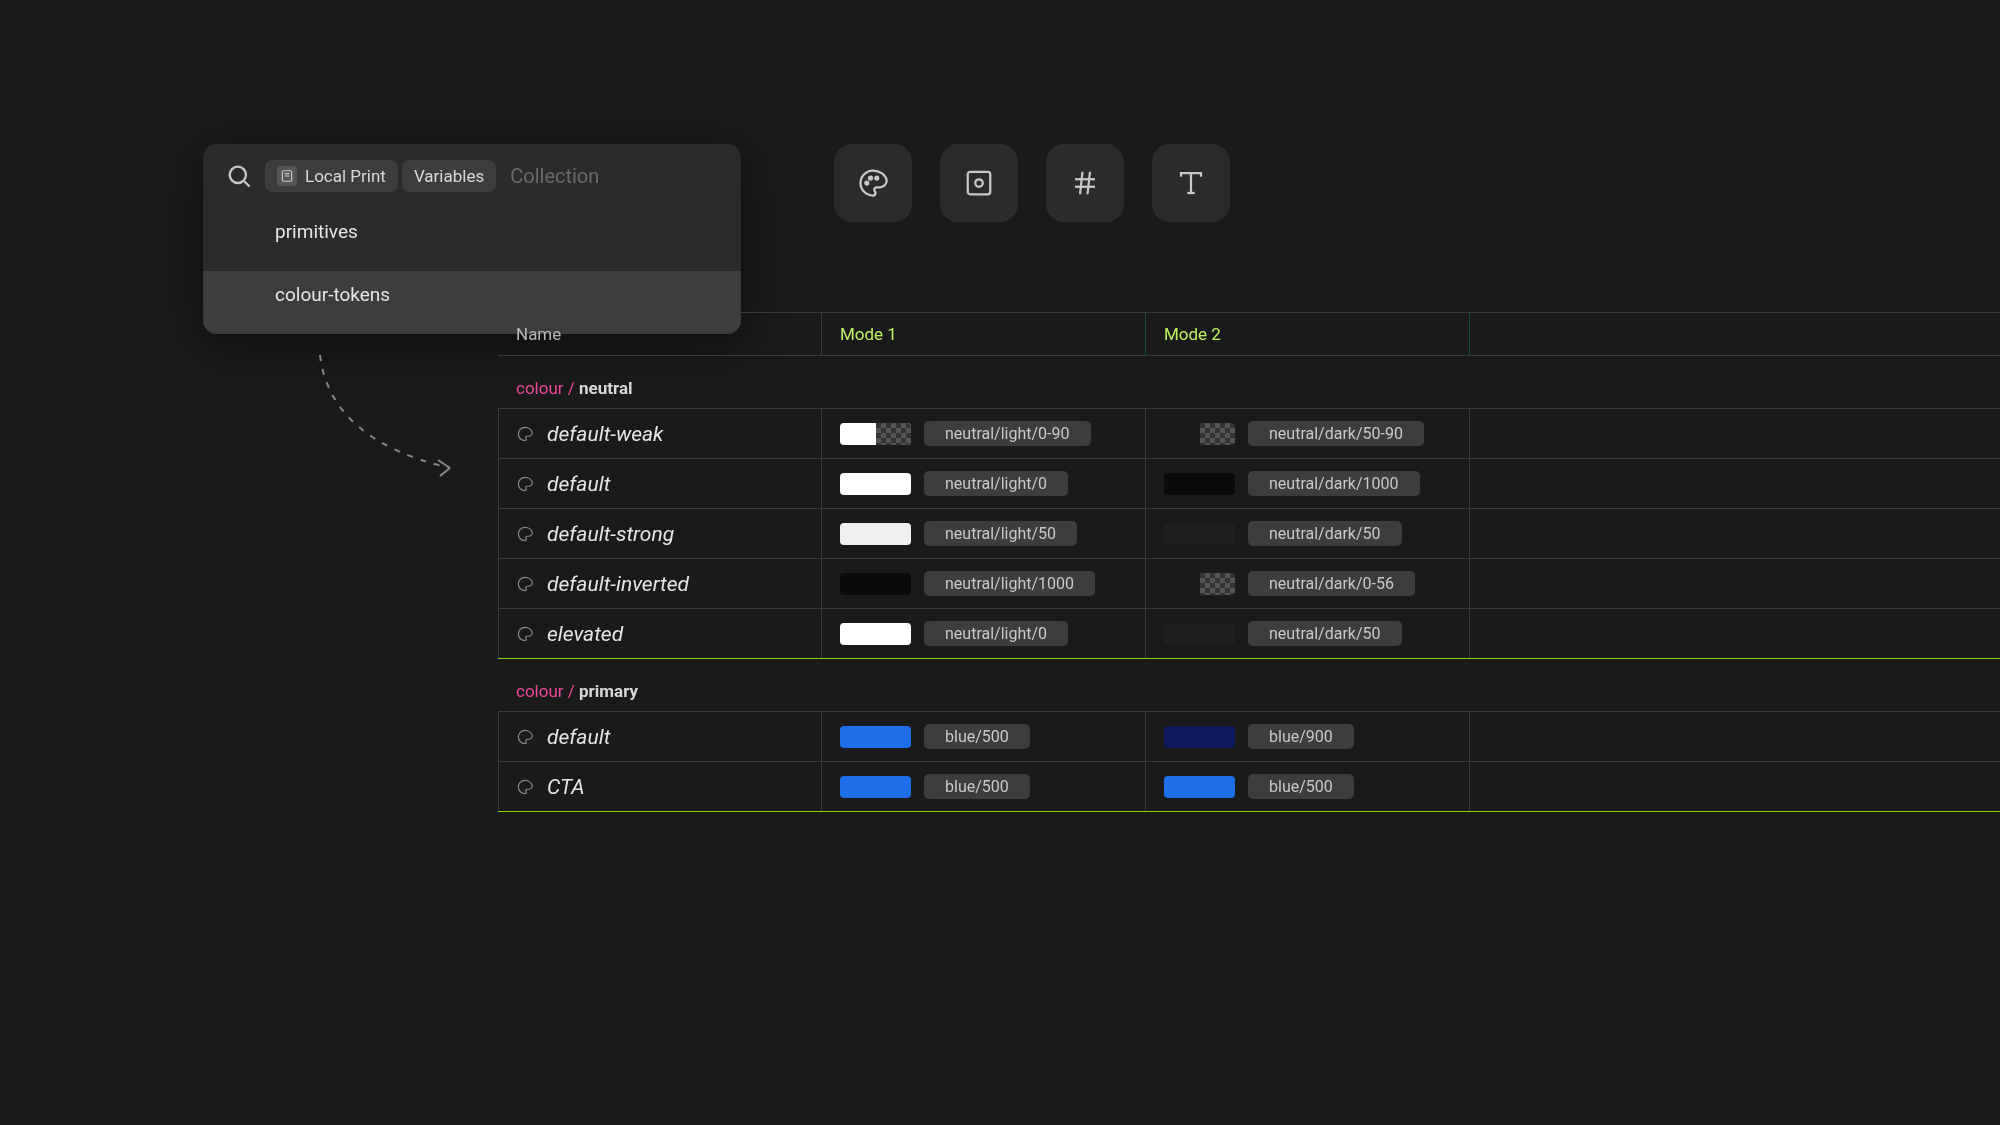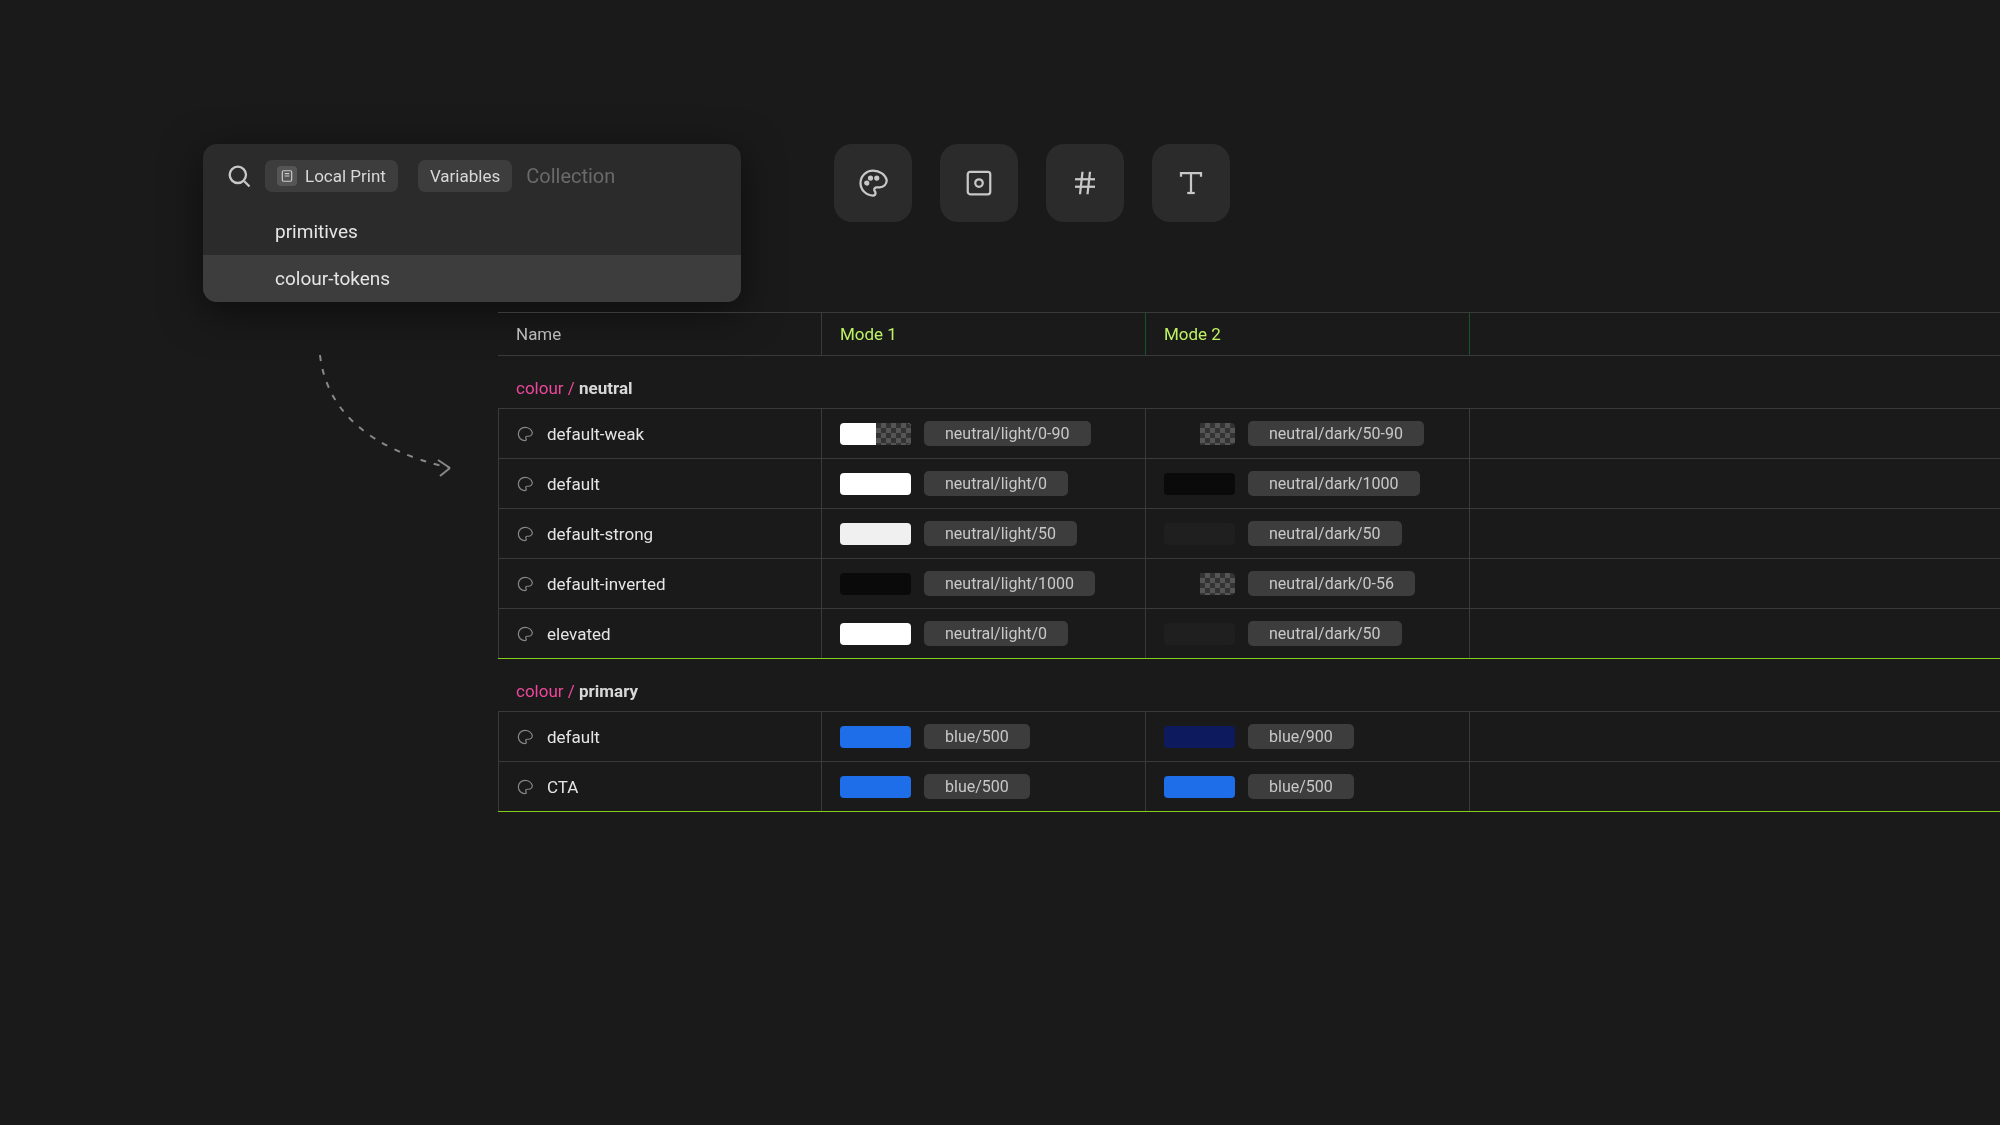--- a/index.html
+++ b/index.html
@@ -32,21 +32,21 @@
       padding: 16px 22px;
       gap: 12px;
     }
     .search-icon-wrap {
       display: flex;
       align-items: center;
       justify-content: center;
     }
     .chip-row {
       display: flex;
-      gap: 20px;
+      gap: 4px;
       align-items: center;
     }
     .chip {
       background: #3d3d3d;
       border-radius: 7px;
       padding: 6px 12px;
       font-size: 17px;
       color: #d8d8d8;
       display: flex;
       align-items: center;
@@ -65,21 +65,21 @@
       color: #6a6a6a;
       font-size: 20px;
       margin-left: 2px;
       text-align: right;
     }
     .dropdown-list {
       display: flex;
       flex-direction: column;
     }
     .dropdown-item {
-      padding: 12px 22px 12px 72px;
+      padding: 12px 22px 28px 72px;
       font-size: 19px;
       color: #e5e5e5;
       cursor: pointer;
     }
     .dropdown-item.hovered {
       background: #3d3d3d;
     }
     .toolbar {
       position: absolute;
       left: 834px;
@@ -148,22 +148,23 @@
       gap: 14px;
       border-right: 1px solid #3a3a3a;
       border-left: 1px solid #3a3a3a;
     }
     .var-icon {
       width: 16px;
       height: 16px;
       flex-shrink: 0;
     }
     .var-name {
-      font-size: 17px;
+      font-size: 21px;
       color: #e5e5e5;
+      font-style: italic;
     }
     .var-value-cell {
       width: 324px;
       padding: 12px 18px;
       display: flex;
       align-items: center;
       gap: 13px;
       border-right: 1px solid #3a3a3a;
     }
     .swatch {

